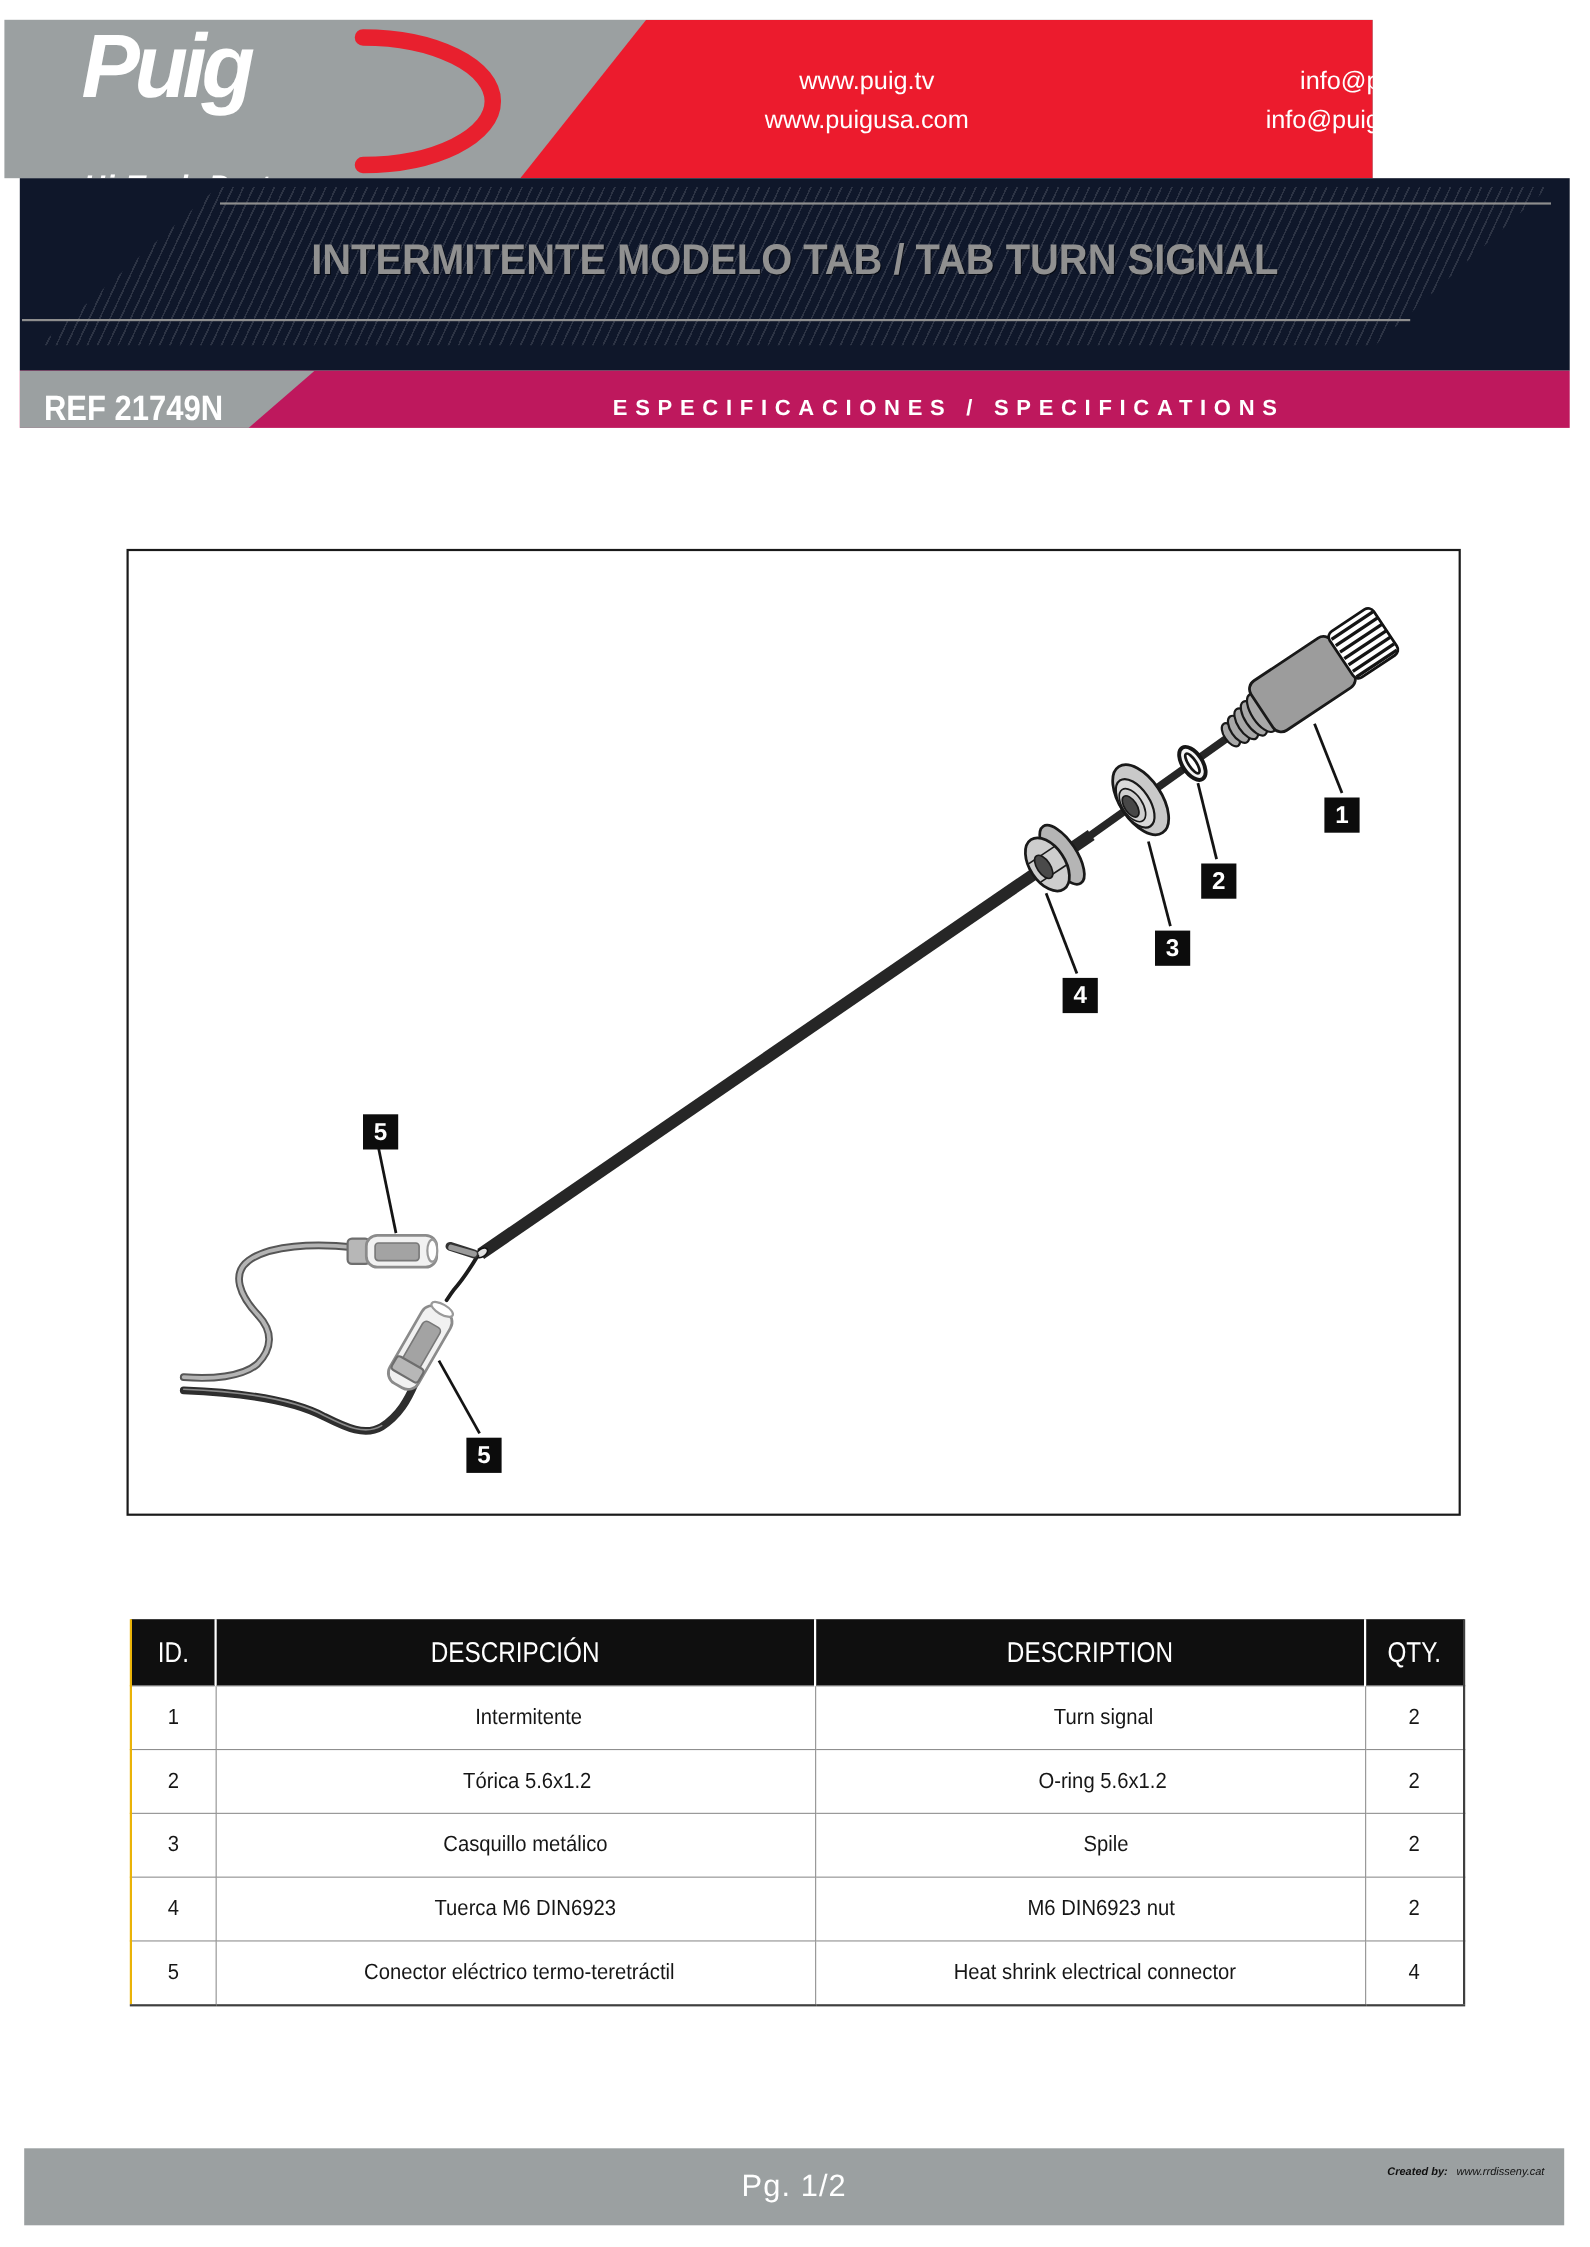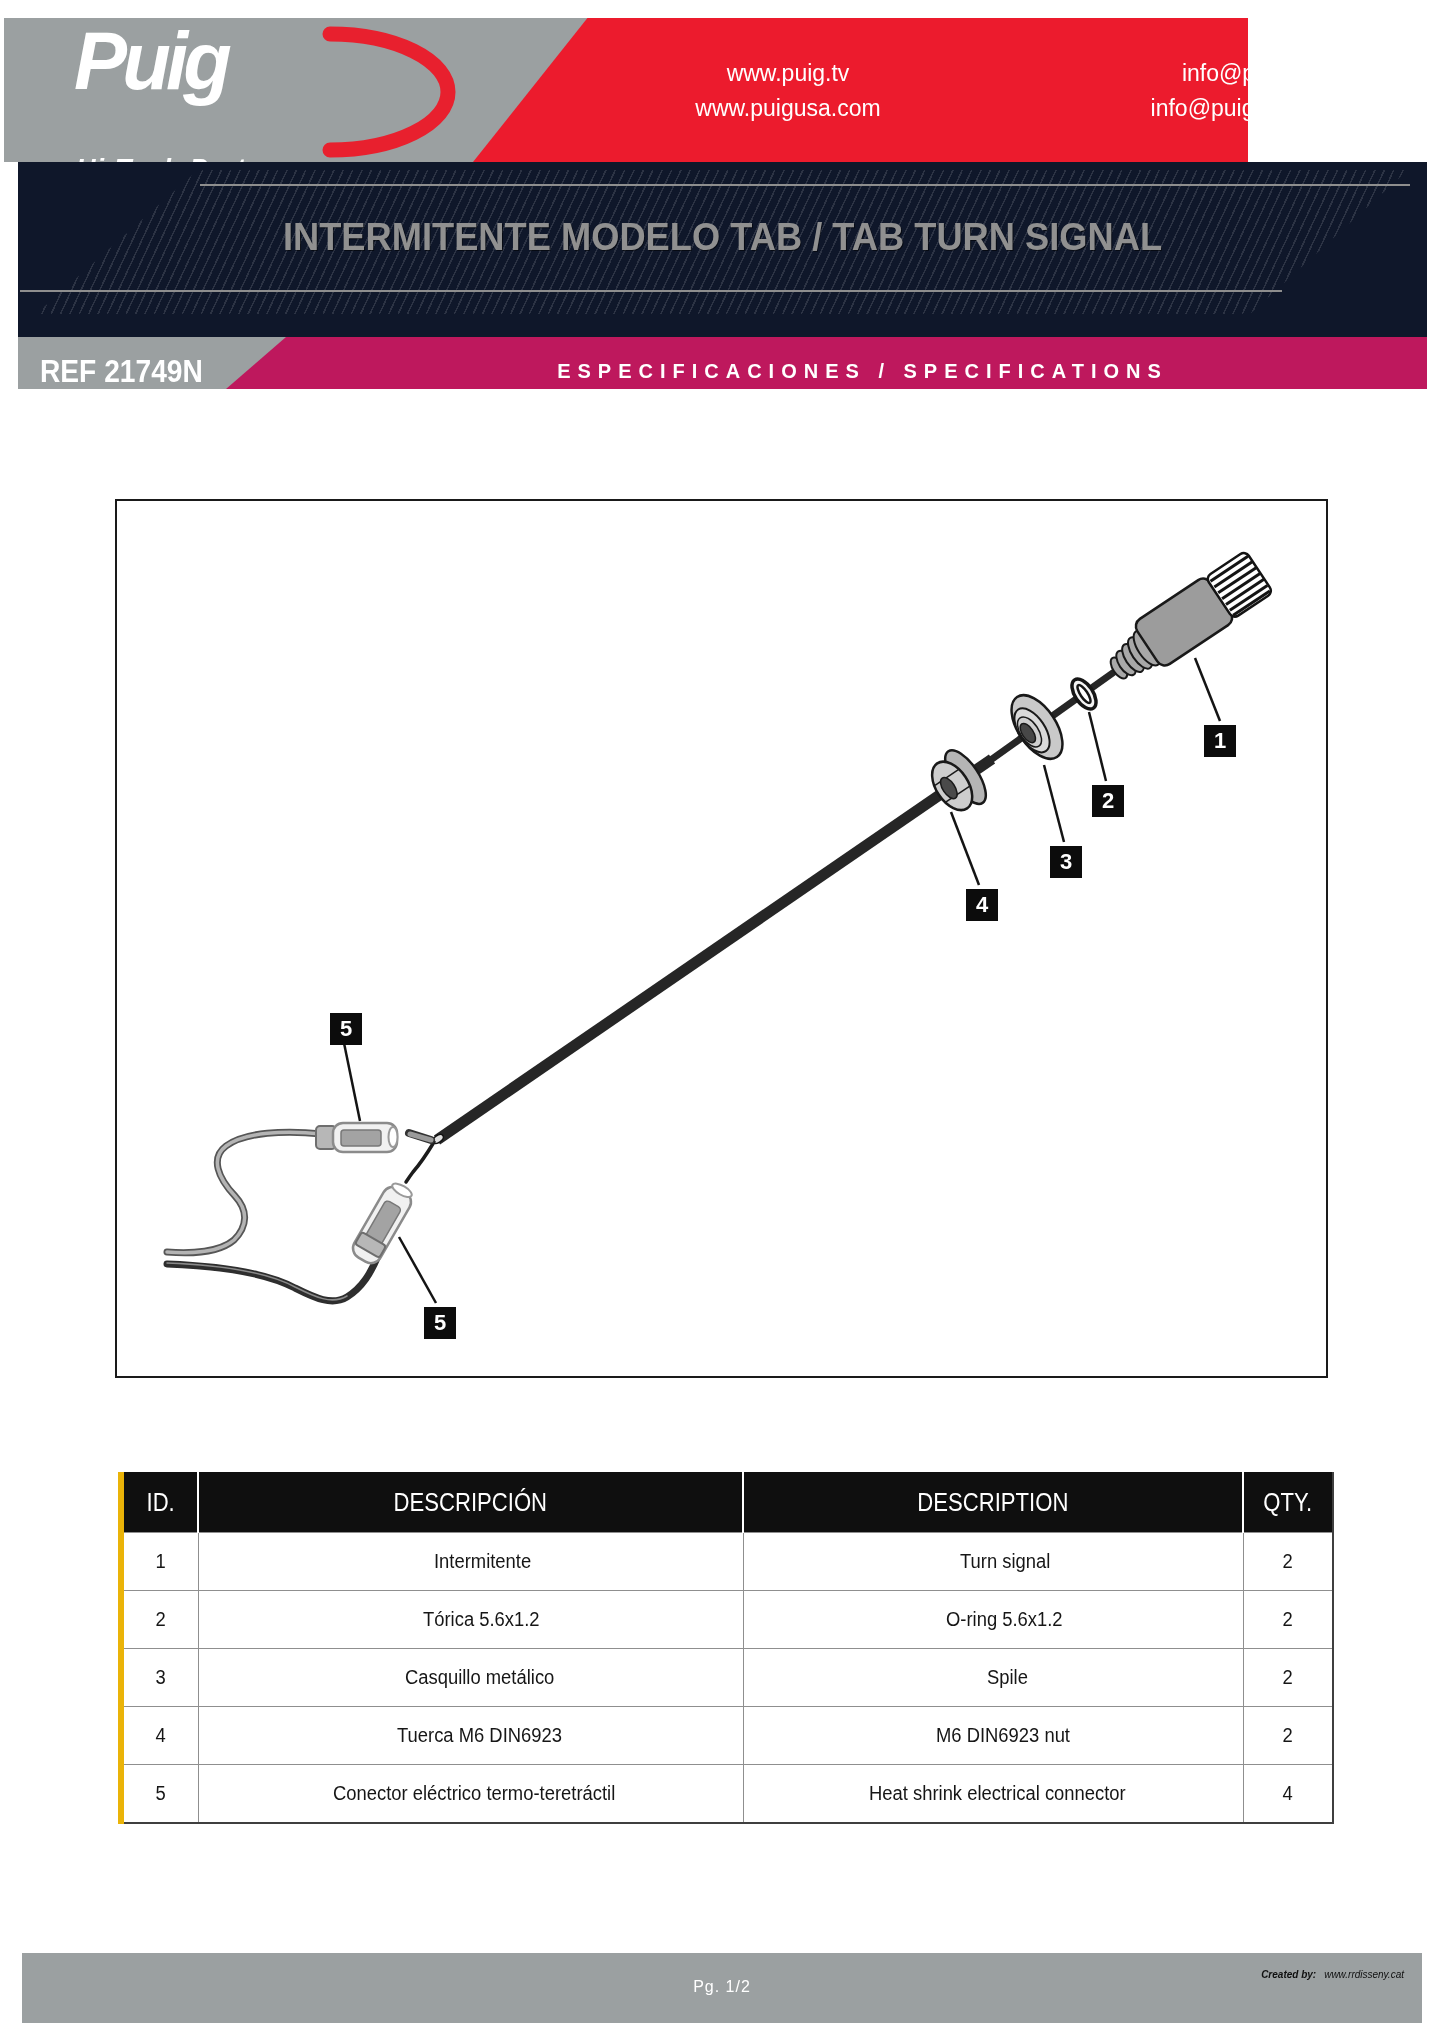--- a/index.html
+++ b/index.html
@@ -64,26 +64,26 @@
         border-right:2px solid #ffffff;}
   .parts-table th:last-child{border-right:none;}
   .parts-table th span{display:inline-block;transform:scaleX(0.85);}
   .parts-table td{height:55px;background:#ffffff;color:#161616;font-size:20px;
         border:1px solid #8f8f8f;vertical-align:middle;}
   .parts-table tbody tr:last-child td{border-bottom:2px solid #3f3f3f;}
   .parts-table td.cell-id,.parts-table td.cell-qty{text-align:center;}
   .parts-table td.cell-es,.parts-table td.cell-en{padding-left:33px;text-align:center;}
   .parts-table td span{display:inline-block;transform:scaleX(0.92);transform-origin:left;white-space:nowrap;}
   .parts-table td.cell-id span,.parts-table td.cell-qty span{transform-origin:center;}
-  .parts-table{border-left:6px solid #eab308;border-right:2px solid #3f3f3f;}
+  .parts-table{border-left:2px solid #eab308;border-right:2px solid #3f3f3f;}
 
   
   .band-footer{position:absolute;left:22px;top:1953px;width:1400px;height:70px;background:#9ba0a1;}
   .footer-page{position:absolute;left:0;right:0;top:0;height:68px;display:flex;align-items:center;
-        justify-content:center;color:#ffffff;font-size:16px;font-weight:300;letter-spacing:1px;}
+        justify-content:center;color:#ffffff;font-size:28px;font-weight:300;letter-spacing:1px;}
   .footer-credit{position:absolute;right:18px;top:16px;color:#101010;font-size:10px;font-style:italic;}
   .footer-credit .credit-label{font-weight:700;margin-right:8px;}
 </style>
 </head>
 <body>
 
 <div class="page">
 
   <div class="band-header">
     <div class="band-header-red"></div>

